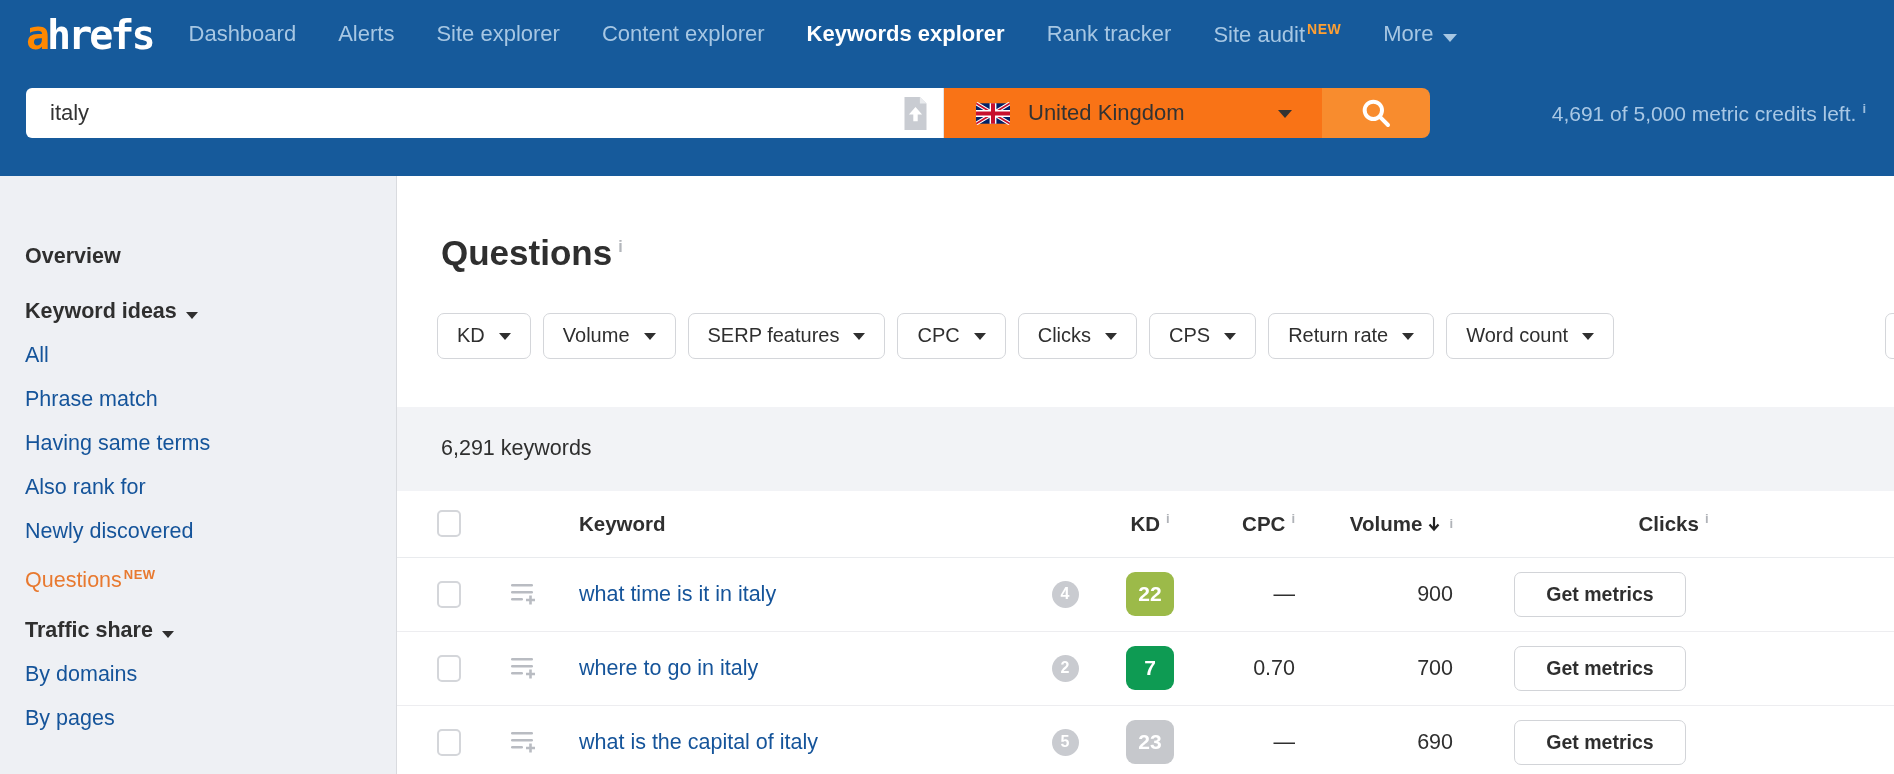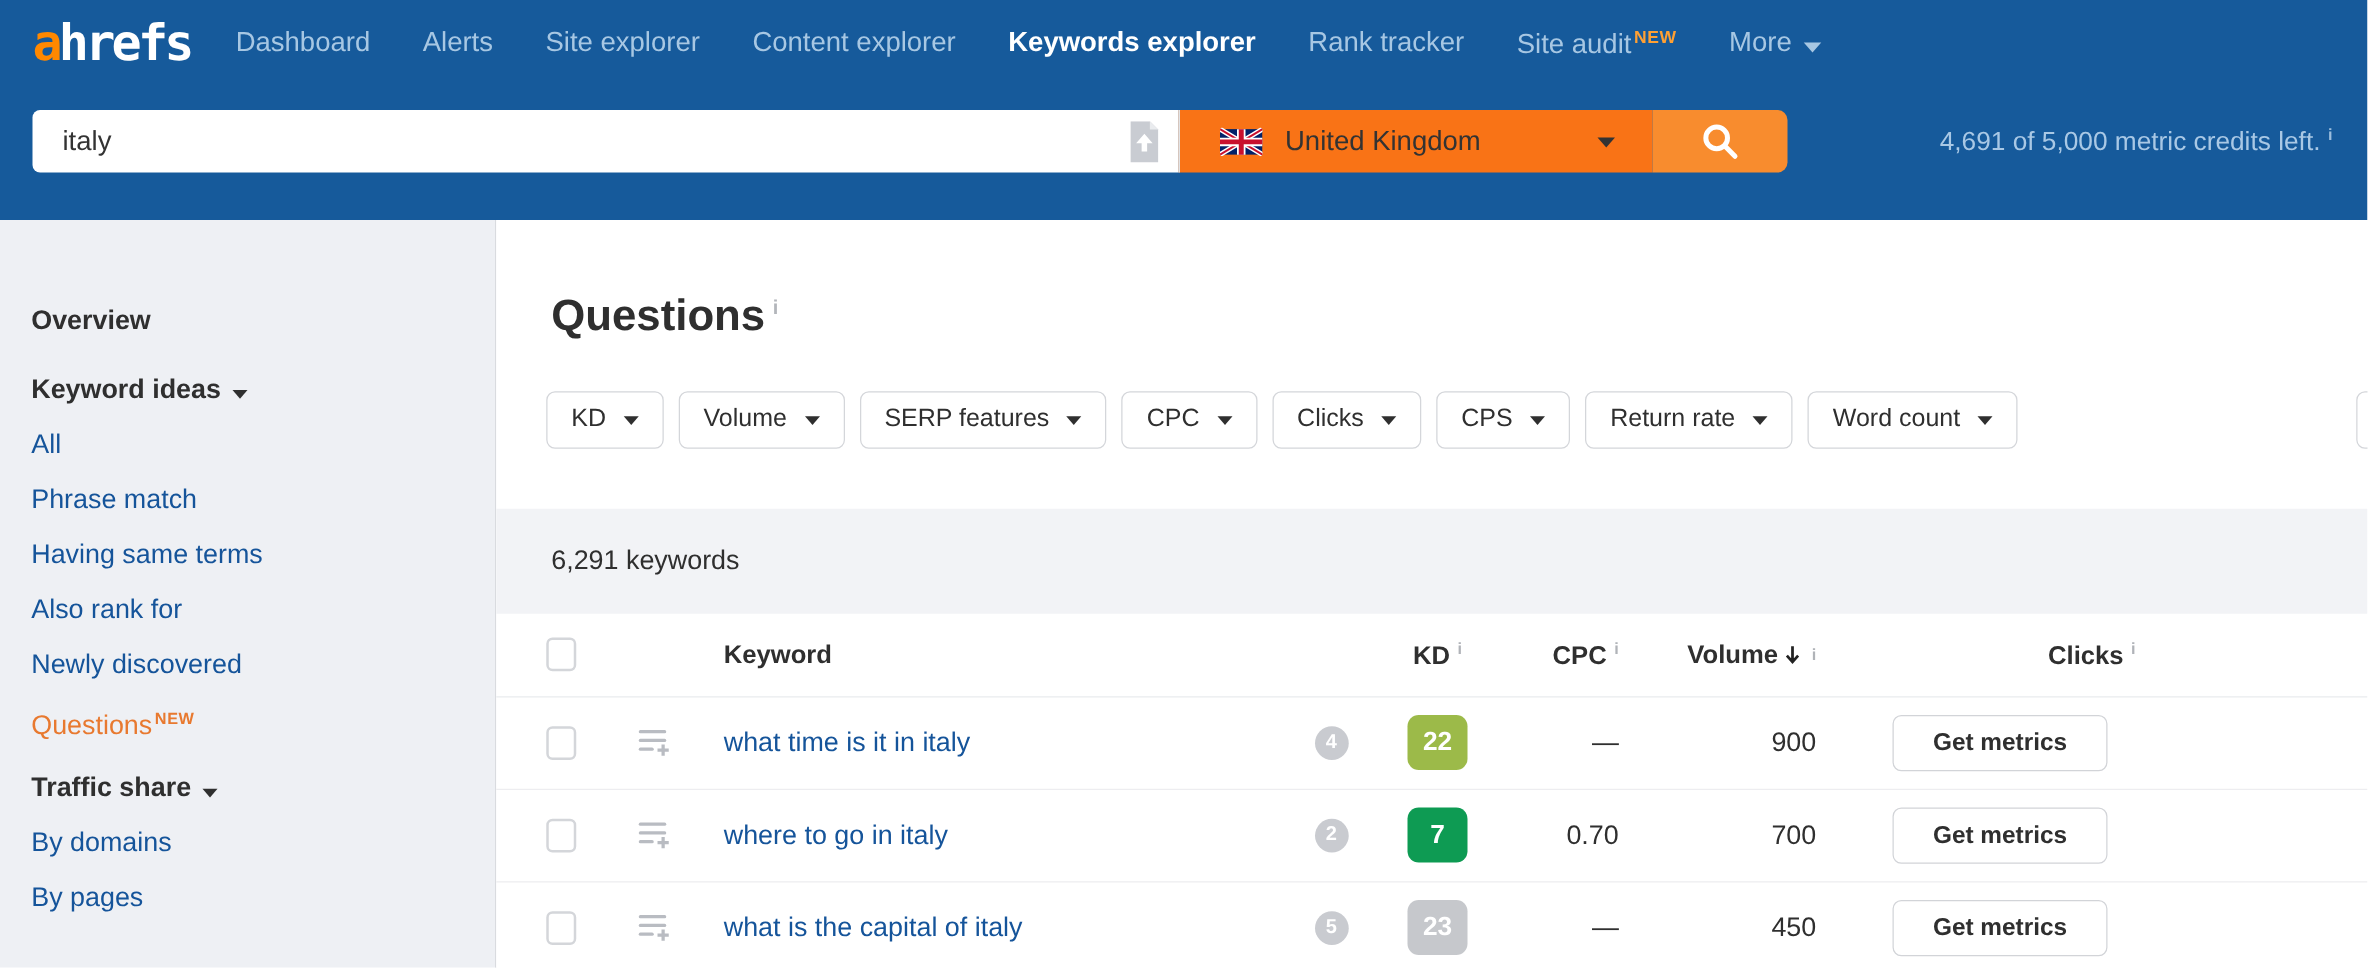--- a/index.html
+++ b/index.html
@@ -257,17 +257,17 @@
           <rect x="2" y="3" width="22" height="2.6" rx="1.3" fill="#b9bcc2"></rect>
           <rect x="2" y="10" width="22" height="2.6" rx="1.3" fill="#b9bcc2"></rect>
           <rect x="2" y="17" width="12" height="2.6" rx="1.3" fill="#b9bcc2"></rect>
           <path d="M21.5 14.5 v9 M17 19 h9" stroke="#b9bcc2" stroke-width="2.6"></path>
         </svg>
       </div>
       <div class="col-keyword"><a class="kw-link">what is the capital of italy</a></div>
       <div class="serp-badge">5</div>
       <div class="kd" data-kd="gray">23</div>
       <div class="t-right num">—</div>
-      <div class="t-right num">450</div>
+      <div class="t-right num">690</div>
       <div><button class="get-metrics">Get metrics</button></div>
     </div>
   </div>
 </div>
 
 </body></html>

